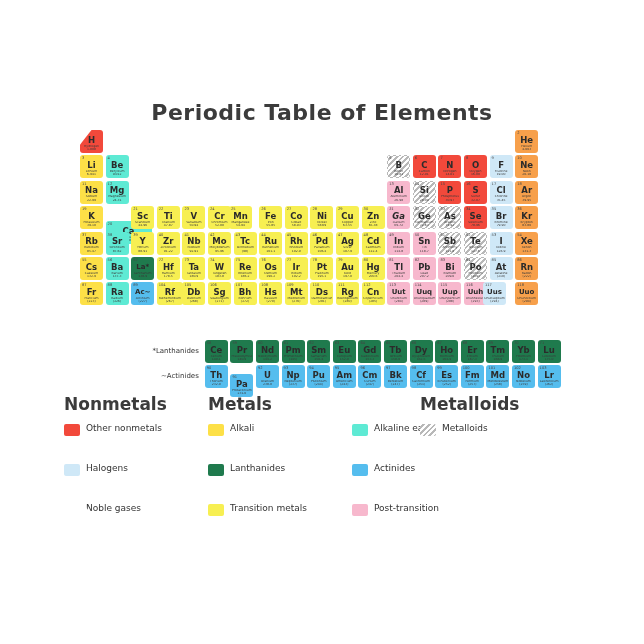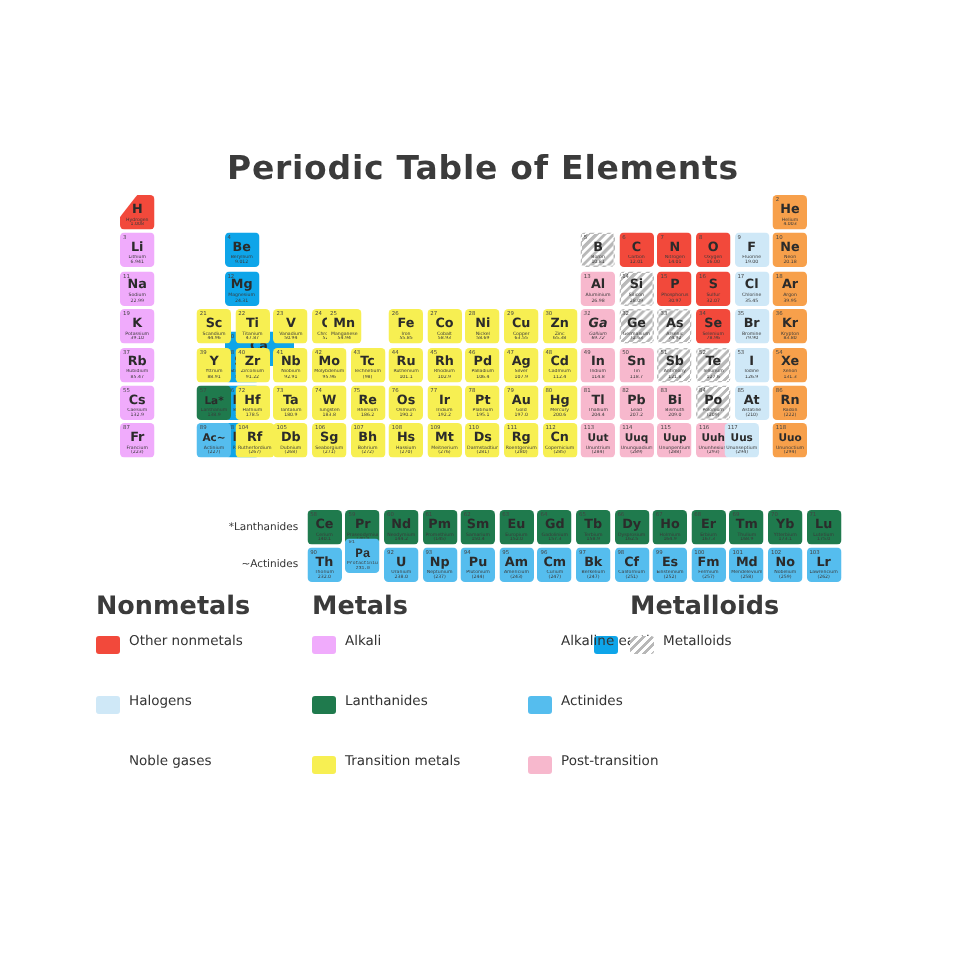--- a/index.html
+++ b/index.html
@@ -60,22 +60,22 @@
   .cell .wt{
     position:absolute;top:17px;left:0;width:100%;
     text-align:center;
     font-size:3.1px;line-height:3.4px;color:#3a3a3a;
     white-space:nowrap;
     overflow:hidden;
   }
   .cell.wide .sym{font-size:7px;top:5px;}
   
   .c-othernonmetal{background:#f2493b;}
-  .c-alkali{background:#f0abfc;}
-  .c-alkaline{background:#0ea5e9;margin-left:44px;}
+  .c-alkali{background:#fde047;}
+  .c-alkaline{background:#5eead4;}
   .c-halogen{background:#cfe8f7;}
   .c-lanth{background:#1f7a4d;}
   .c-actin{background:#55bdee;}
   .c-noble{background:#f7a04b;}
   .c-transition{background:#f7ef52;}
   .c-post{background:#f7b8cd;}
   .c-metalloid{
     background:
       repeating-linear-gradient(135deg,#ffffff 0px,#ffffff 2px,#b8b8b8 2px,#b8b8b8 4px);
   }
@@ -245,21 +245,21 @@
           <div class="sym">V</div>
           <div class="nm">Vanadium</div>
           <div class="wt">50.94</div>
         </div>
         <div class="cell c-transition" style="left: 128px; top: 76.2px;">
           <div class="num">24</div>
           <div class="sym">Cr</div>
           <div class="nm">Chromium</div>
           <div class="wt">52.00</div>
         </div>
-        <div class="cell c-transition" style="left: 138px; top: 76.2px;">
+        <div class="cell c-transition" style="left: 149px; top: 76.2px;">
           <div class="num">25</div>
           <div class="sym">Mn</div>
           <div class="nm">Manganese</div>
           <div class="wt">54.94</div>
         </div>
         <div class="cell c-transition" style="left: 179.2px; top: 76.2px;">
           <div class="num">26</div>
           <div class="sym">Fe</div>
           <div class="nm">Iron</div>
           <div class="wt">55.85</div>
@@ -736,21 +736,21 @@
           <div class="sym">Lu</div>
           <div class="nm">Lutetium</div>
           <div class="wt">175.0</div>
         </div>
         <div class="cell c-actin" style="left: 124.8px; top: 25.4px;">
           <div class="num">90</div>
           <div class="sym">Th</div>
           <div class="nm">Thorium</div>
           <div class="wt">232.0</div>
         </div>
-        <div class="cell c-actin" style="left: 150.4px; top: 19px; font-family: Liberation Mono, monospace;">
+        <div class="cell c-actin" style="left: 150.4px; top: 34px;">
           <div class="num">91</div>
           <div class="sym">Pa</div>
           <div class="nm">Protactinium</div>
           <div class="wt">231.0</div>
         </div>
         <div class="cell c-actin" style="left: 176px; top: 25.4px;">
           <div class="num">92</div>
           <div class="sym">U</div>
           <div class="nm">Uranium</div>
           <div class="wt">238.0</div>

